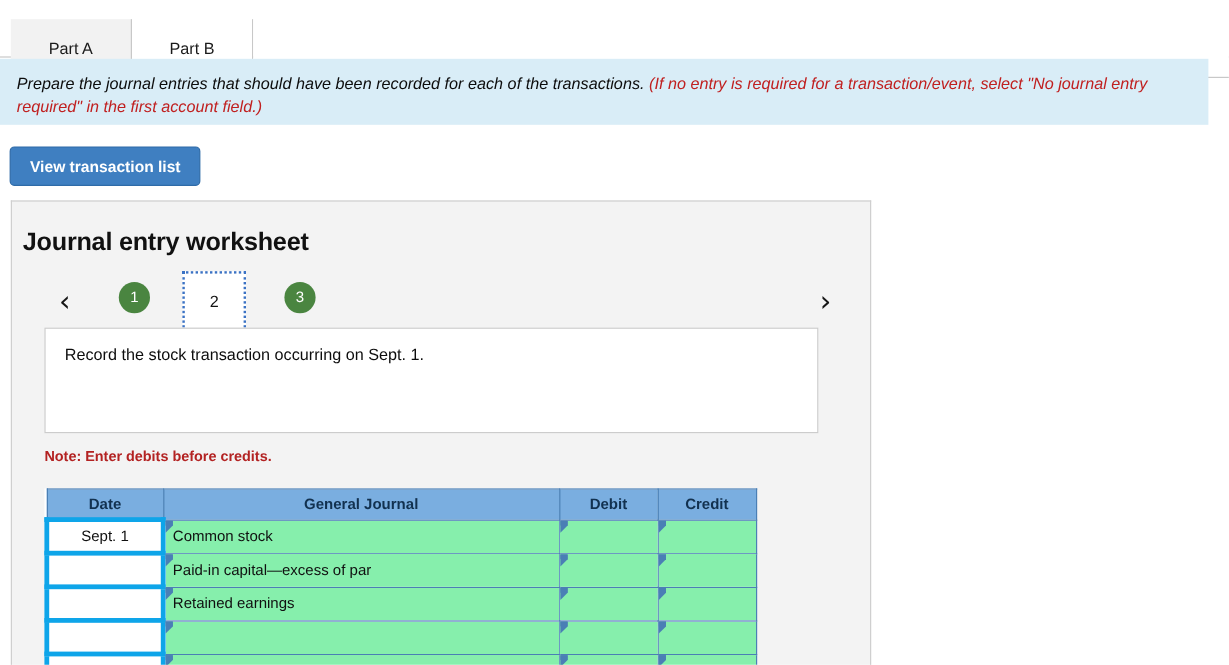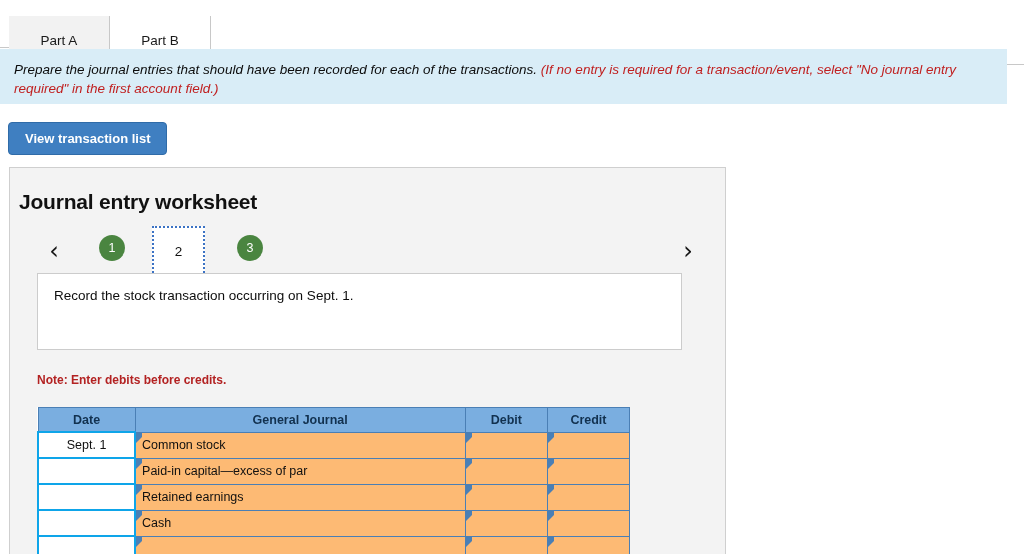--- a/index.html
+++ b/index.html
@@ -171,21 +171,21 @@
     cursor: pointer;
     user-select: none;
   }
 
   
   .prompt-box {
     position: absolute;
     left: 27px;
     top: 105px;
     width: 645px;
-    height: 77px;
+    height: 88px;
     box-sizing: border-box;
     background: #ffffff;
     border: 1px solid #cccccc;
     padding: 14px 16px;
     font-size: 13.5px;
     color: #0d0d0d;
   }
 
   
   .note {
@@ -212,41 +212,41 @@
     border: 1px solid #4a7fb5;
     height: 23px;
     font-size: 12.5px;
     font-weight: bold;
     color: #12314f;
     text-align: center;
     padding: 0;
     margin-top: 16px;
   }
   .jtable td {
-    border: 2px solid #0ea5e9;
+    border: 4px solid #0ea5e9;
     height: 24px;
     padding: 0;
     font-size: 12.5px;
     vertical-align: middle;
   }
   .col-date   { width: 97px; }
   .col-gj     { width: 330px; }
   .col-debit  { width: 82px; }
   .col-credit { width: 82px; }
 
   .td-date {
     text-align: center;
     color: #101010;
     background: #ffffff;
   }
   
   .cell-input {
     position: relative;
     border: 1px solid #4a7fb5 !important;
-    background: #fdba74;
+    background: #86efac;
     margin-left: 20px;
   }
   .cell-input .flag {
     position: absolute;
     left: 0;
     top: 0;
     width: 0;
     height: 0;
     border-left: 6px solid #4a7fb5;
     border-bottom: 6px solid transparent;
@@ -359,21 +359,20 @@
         </td>
         <td class="cell-input numeric">
           <span class="flag"></span>
           <span class="txt"></span>
         </td>
       </tr>
       <tr>
         <td class="td-date"></td>
         <td class="cell-input">
           <span class="flag"></span>
-          <span class="txt">Cash</span>
         </td>
         <td class="cell-input numeric">
           <span class="flag"></span>
           <span class="txt"></span>
         </td>
         <td class="cell-input numeric">
           <span class="flag"></span>
           <span class="txt"></span>
         </td>
       </tr>

